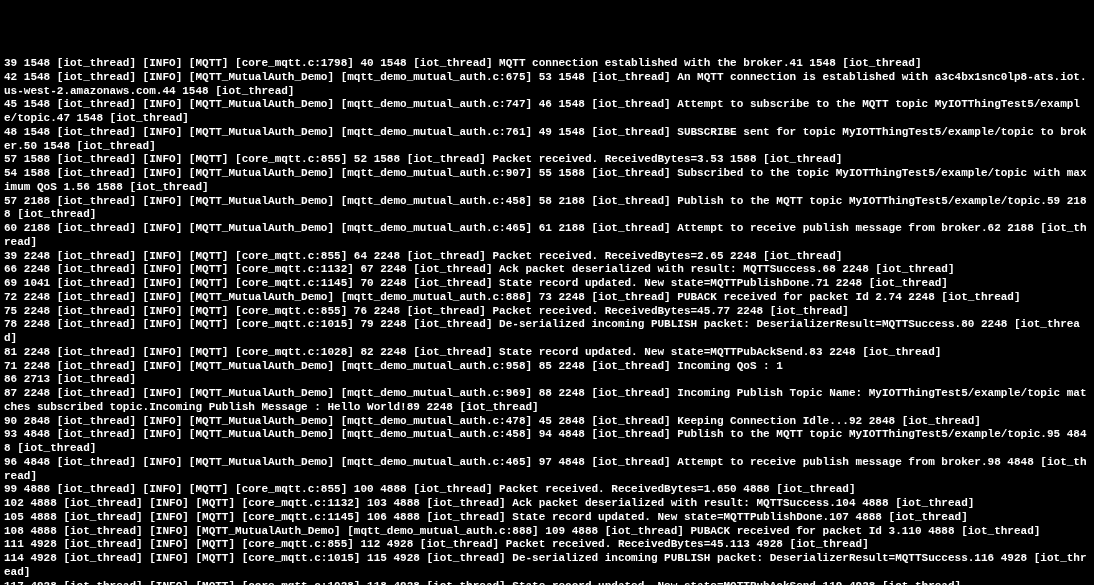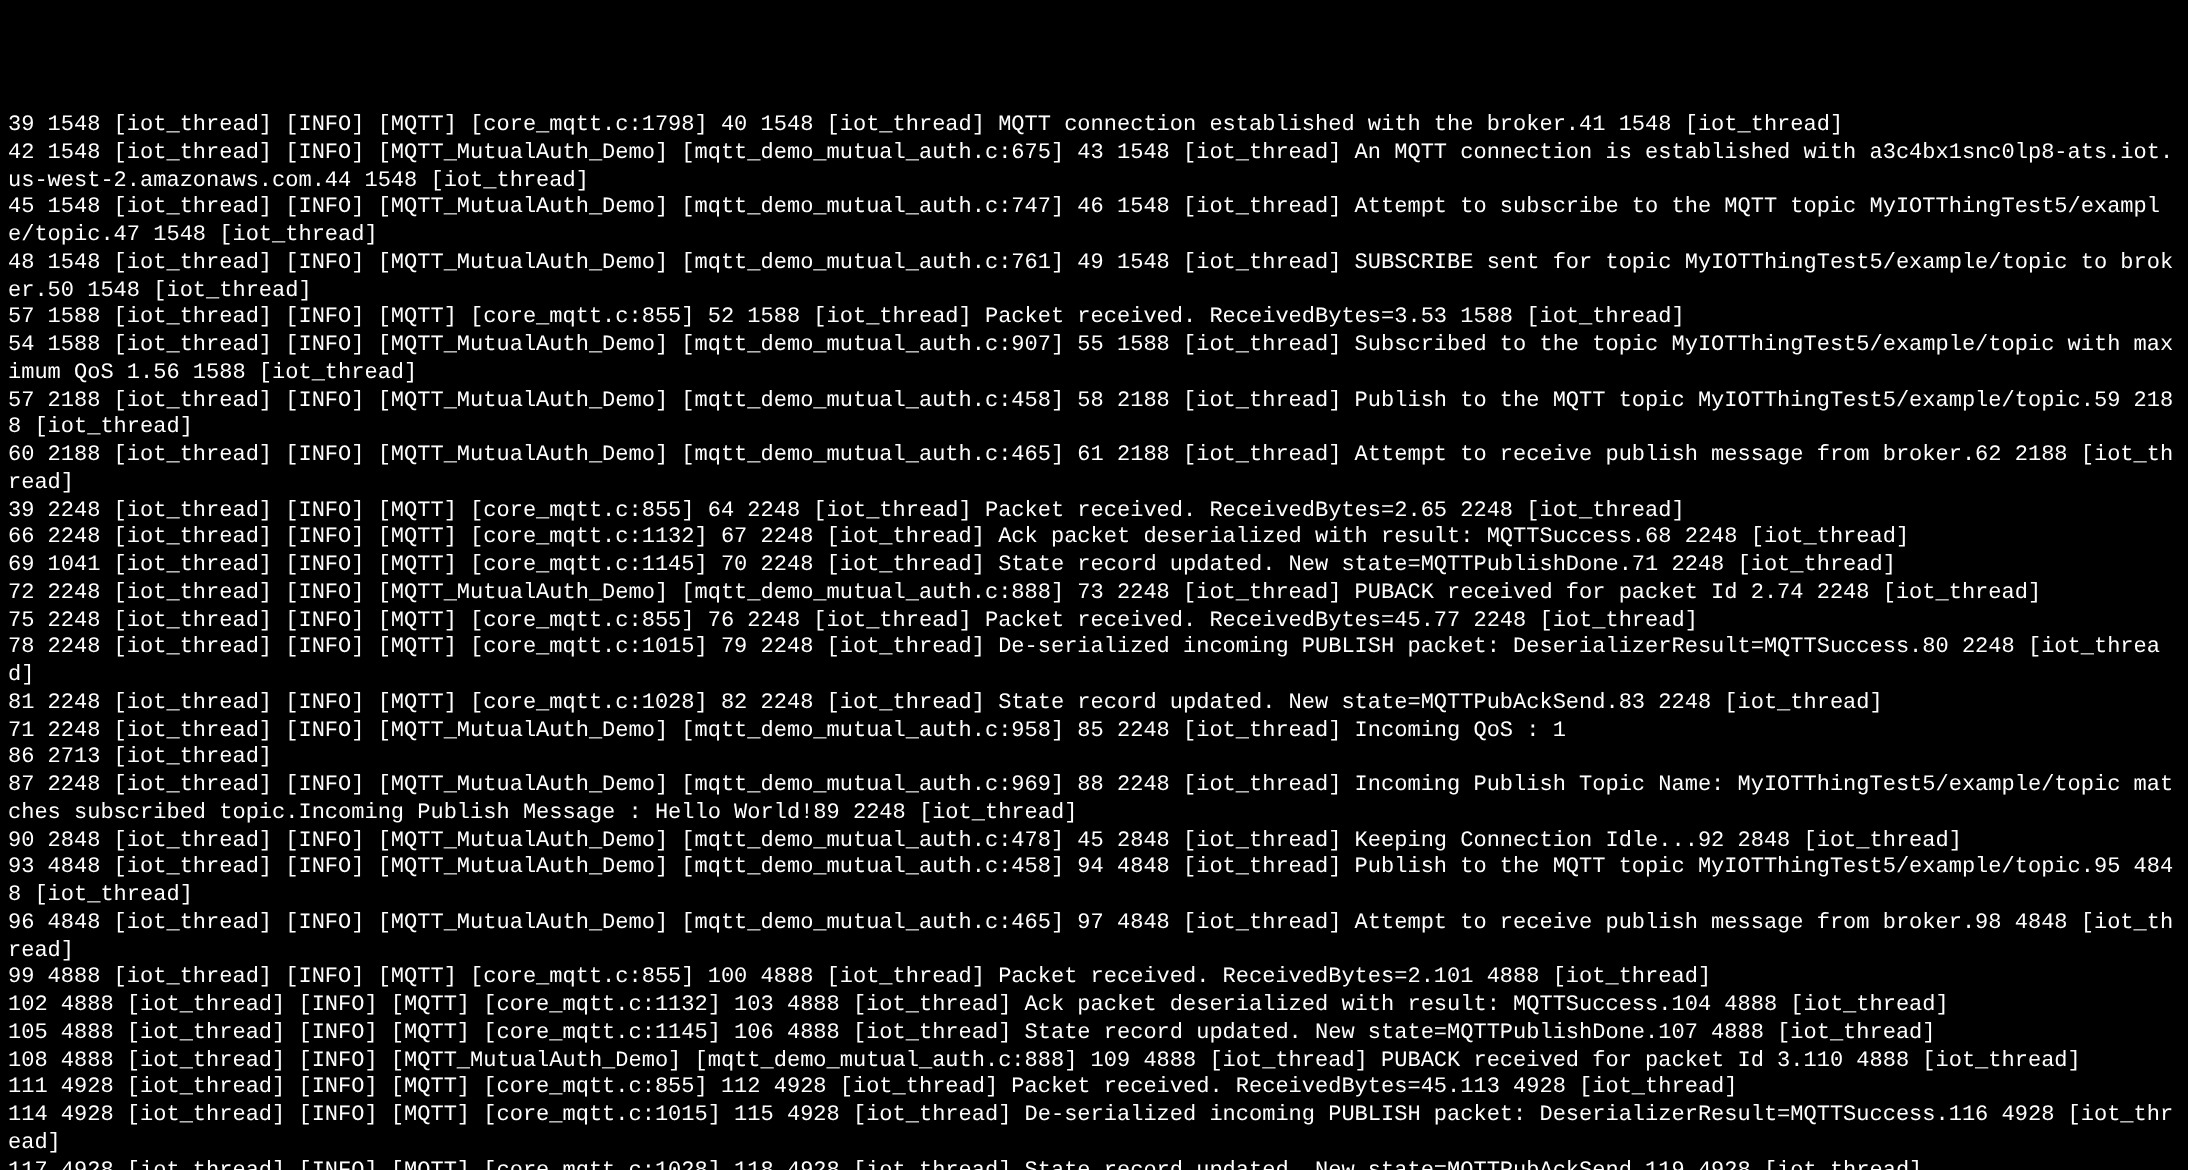--- a/index.html
+++ b/index.html
@@ -18,49 +18,50 @@
       height: 585px;
       overflow: hidden;
       white-space: pre-wrap;
       word-break: break-all;
     }
     .terminal-output {
       display: block;
     }
     .log-line {
       display: inline;
+      font-weight: bold;
     }
   </style>
 </head>
 <body>
 
 
 
 <div class="terminal-output"><span class="log-line">39 1548 [iot_thread] [INFO] [MQTT] [core_mqtt.c:1798] 40 1548 [iot_thread] MQTT connection established with the broker.41 1548 [iot_thread]</span>
-<span class="log-line">42 1548 [iot_thread] [INFO] [MQTT_MutualAuth_Demo] [mqtt_demo_mutual_auth.c:675] 43 1548 [iot_thread] An MQTT connection is established with a3c4bx1snc0lp8-ats.iot.us-west-2.amazonaws.com.44 1548 [iot_thread]</span>
+<span class="log-line">42 1548 [iot_thread] [INFO] [MQTT_MutualAuth_Demo] [mqtt_demo_mutual_auth.c:675] 53 1548 [iot_thread] An MQTT connection is established with a3c4bx1snc0lp8-ats.iot.us-west-2.amazonaws.com.44 1548 [iot_thread]</span>
 <span class="log-line">45 1548 [iot_thread] [INFO] [MQTT_MutualAuth_Demo] [mqtt_demo_mutual_auth.c:747] 46 1548 [iot_thread] Attempt to subscribe to the MQTT topic MyIOTThingTest5/example/topic.47 1548 [iot_thread]</span>
 <span class="log-line">48 1548 [iot_thread] [INFO] [MQTT_MutualAuth_Demo] [mqtt_demo_mutual_auth.c:761] 49 1548 [iot_thread] SUBSCRIBE sent for topic MyIOTThingTest5/example/topic to broker.50 1548 [iot_thread]</span>
 <span class="log-line">57 1588 [iot_thread] [INFO] [MQTT] [core_mqtt.c:855] 52 1588 [iot_thread] Packet received. ReceivedBytes=3.53 1588 [iot_thread]</span>
 <span class="log-line">54 1588 [iot_thread] [INFO] [MQTT_MutualAuth_Demo] [mqtt_demo_mutual_auth.c:907] 55 1588 [iot_thread] Subscribed to the topic MyIOTThingTest5/example/topic with maximum QoS 1.56 1588 [iot_thread]</span>
 <span class="log-line">57 2188 [iot_thread] [INFO] [MQTT_MutualAuth_Demo] [mqtt_demo_mutual_auth.c:458] 58 2188 [iot_thread] Publish to the MQTT topic MyIOTThingTest5/example/topic.59 2188 [iot_thread]</span>
 <span class="log-line">60 2188 [iot_thread] [INFO] [MQTT_MutualAuth_Demo] [mqtt_demo_mutual_auth.c:465] 61 2188 [iot_thread] Attempt to receive publish message from broker.62 2188 [iot_thread]</span>
 <span class="log-line">39 2248 [iot_thread] [INFO] [MQTT] [core_mqtt.c:855] 64 2248 [iot_thread] Packet received. ReceivedBytes=2.65 2248 [iot_thread]</span>
 <span class="log-line">66 2248 [iot_thread] [INFO] [MQTT] [core_mqtt.c:1132] 67 2248 [iot_thread] Ack packet deserialized with result: MQTTSuccess.68 2248 [iot_thread]</span>
 <span class="log-line">69 1041 [iot_thread] [INFO] [MQTT] [core_mqtt.c:1145] 70 2248 [iot_thread] State record updated. New state=MQTTPublishDone.71 2248 [iot_thread]</span>
 <span class="log-line">72 2248 [iot_thread] [INFO] [MQTT_MutualAuth_Demo] [mqtt_demo_mutual_auth.c:888] 73 2248 [iot_thread] PUBACK received for packet Id 2.74 2248 [iot_thread]</span>
 <span class="log-line">75 2248 [iot_thread] [INFO] [MQTT] [core_mqtt.c:855] 76 2248 [iot_thread] Packet received. ReceivedBytes=45.77 2248 [iot_thread]</span>
 <span class="log-line">78 2248 [iot_thread] [INFO] [MQTT] [core_mqtt.c:1015] 79 2248 [iot_thread] De-serialized incoming PUBLISH packet: DeserializerResult=MQTTSuccess.80 2248 [iot_thread]</span>
 <span class="log-line">81 2248 [iot_thread] [INFO] [MQTT] [core_mqtt.c:1028] 82 2248 [iot_thread] State record updated. New state=MQTTPubAckSend.83 2248 [iot_thread]</span>
 <span class="log-line">71 2248 [iot_thread] [INFO] [MQTT_MutualAuth_Demo] [mqtt_demo_mutual_auth.c:958] 85 2248 [iot_thread] Incoming QoS : 1</span>
 <span class="log-line">86 2713 [iot_thread]</span>
 <span class="log-line">87 2248 [iot_thread] [INFO] [MQTT_MutualAuth_Demo] [mqtt_demo_mutual_auth.c:969] 88 2248 [iot_thread] Incoming Publish Topic Name: MyIOTThingTest5/example/topic matches subscribed topic.Incoming Publish Message : Hello World!89 2248 [iot_thread]</span>
 <span class="log-line">90 2848 [iot_thread] [INFO] [MQTT_MutualAuth_Demo] [mqtt_demo_mutual_auth.c:478] 45 2848 [iot_thread] Keeping Connection Idle...92 2848 [iot_thread]</span>
 <span class="log-line">93 4848 [iot_thread] [INFO] [MQTT_MutualAuth_Demo] [mqtt_demo_mutual_auth.c:458] 94 4848 [iot_thread] Publish to the MQTT topic MyIOTThingTest5/example/topic.95 4848 [iot_thread]</span>
 <span class="log-line">96 4848 [iot_thread] [INFO] [MQTT_MutualAuth_Demo] [mqtt_demo_mutual_auth.c:465] 97 4848 [iot_thread] Attempt to receive publish message from broker.98 4848 [iot_thread]</span>
-<span class="log-line">99 4888 [iot_thread] [INFO] [MQTT] [core_mqtt.c:855] 100 4888 [iot_thread] Packet received. ReceivedBytes=2.101 4888 [iot_thread]</span>
+<span class="log-line">99 4888 [iot_thread] [INFO] [MQTT] [core_mqtt.c:855] 100 4888 [iot_thread] Packet received. ReceivedBytes=1.650 4888 [iot_thread]</span>
 <span class="log-line">102 4888 [iot_thread] [INFO] [MQTT] [core_mqtt.c:1132] 103 4888 [iot_thread] Ack packet deserialized with result: MQTTSuccess.104 4888 [iot_thread]</span>
 <span class="log-line">105 4888 [iot_thread] [INFO] [MQTT] [core_mqtt.c:1145] 106 4888 [iot_thread] State record updated. New state=MQTTPublishDone.107 4888 [iot_thread]</span>
 <span class="log-line">108 4888 [iot_thread] [INFO] [MQTT_MutualAuth_Demo] [mqtt_demo_mutual_auth.c:888] 109 4888 [iot_thread] PUBACK received for packet Id 3.110 4888 [iot_thread]</span>
 <span class="log-line">111 4928 [iot_thread] [INFO] [MQTT] [core_mqtt.c:855] 112 4928 [iot_thread] Packet received. ReceivedBytes=45.113 4928 [iot_thread]</span>
 <span class="log-line">114 4928 [iot_thread] [INFO] [MQTT] [core_mqtt.c:1015] 115 4928 [iot_thread] De-serialized incoming PUBLISH packet: DeserializerResult=MQTTSuccess.116 4928 [iot_thread]</span>
 <span class="log-line">117 4928 [iot_thread] [INFO] [MQTT] [core_mqtt.c:1028] 118 4928 [iot_thread] State record updated. New state=MQTTPubAckSend.119 4928 [iot_thread]</span>
 
 
 
 

